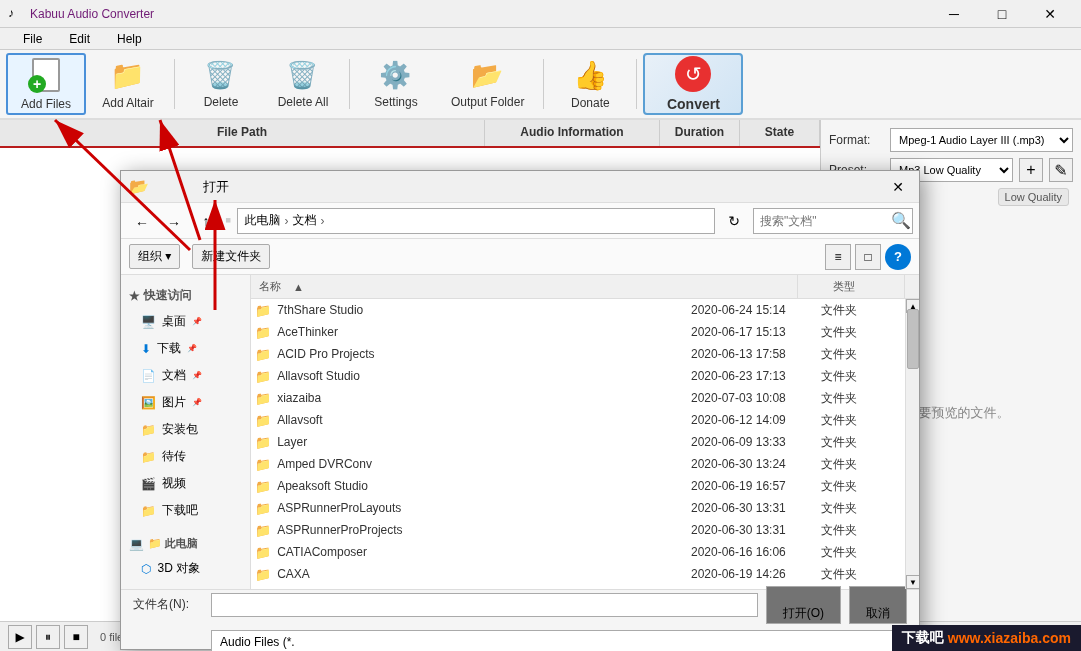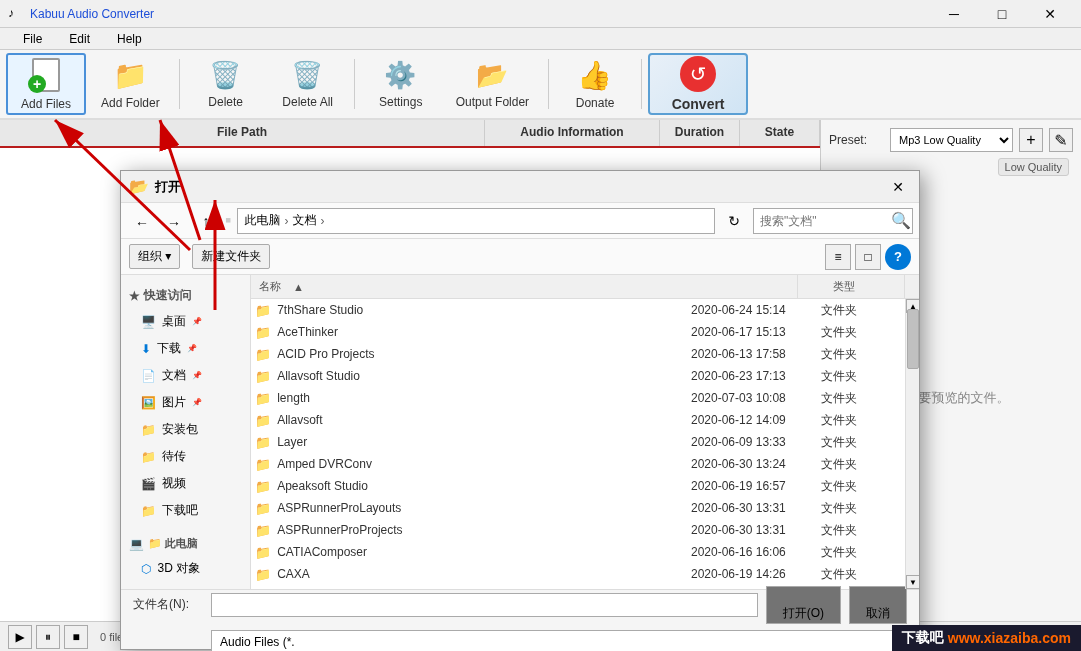--- a/index.html
+++ b/index.html
@@ -9,21 +9,21 @@
     .title-bar {
       background: #f0f0f0;
       height: 28px;
       display: flex;
       align-items: center;
       padding: 0 8px;
       border-bottom: 1px solid #ccc;
       user-select: none;
     }
     .title-bar-icon { width: 16px; height: 16px; margin-right: 6px; }
-    .title-bar-text { font-size: 12px; color: #1d4ed8; flex: 1; }
+    .title-bar-text { font-size: 12px; color: #701a75; flex: 1; }
     .title-bar-controls { display: flex; gap: 2px; }
     .title-bar-btn {
       width: 46px; height: 28px;
       border: none; background: transparent;
       cursor: pointer; font-size: 14px;
       display: flex; align-items: center; justify-content: center;
     }
 
     
     .menu-bar {
@@ -199,21 +199,21 @@
     }
     .dialog-title-bar {
       background: #f0f0f0;
       height: 32px;
       display: flex;
       align-items: center;
       padding: 0 8px;
       border-bottom: 1px solid #ddd;
     }
     .dialog-title-icon { color: #0078d7; font-size: 16px; margin-right: 6px; }
-    .dialog-title-text { font-size: 13px; font-weight: 700; flex: 1; }
+    .dialog-title-text { font-size: 13px; font-weight: 400; flex: 1; margin-left: 48px; }
     .dialog-close-btn {
       width: 26px; height: 26px;
       border: none; background: transparent;
       cursor: pointer; font-size: 14px;
     }
 
     .dialog-toolbar {
       height: 36px;
       display: flex;
       align-items: center;
@@ -514,21 +514,21 @@
       <div class="add-files-icon">
         <div class="doc"></div>
         <div class="plus">+</div>
       </div>
     </div>
     <span class="btn-label">Add Files</span>
   </button>
 
   <button class="toolbar-btn">
     <div class="btn-icon" style="font-size:28px; color:#f0a020;">📁</div>
-    <span class="btn-label">Add Folder</span>
+    <span class="btn-label">Add Altair</span>
   </button>
 
   <div class="toolbar-separator"></div>
 
   <button class="toolbar-btn">
     <div class="btn-icon" style="font-size:26px;">🗑️</div>
     <span class="btn-label">Delete</span>
   </button>
 
   <button class="toolbar-btn">
@@ -571,20 +571,26 @@
     <div class="file-list-header">
       <div class="file-list-header-cell col-filepath">File Path</div>
       <div class="file-list-header-cell col-audio">Audio Information</div>
       <div class="file-list-header-cell col-duration">Duration</div>
       <div class="file-list-header-cell col-state">State</div>
     </div>
     <div style="flex:1; background:white;"></div>
   </div>
 
   <div class="right-panel">
+    <div class="panel-row">
+      <span class="panel-label">Format:</span>
+      <select class="panel-select">
+        <option>Mpeg-1 Audio Layer III (.mp3)</option>
+      </select>
+    </div>
     <div class="panel-row">
       <span class="panel-label">Preset:</span>
       <select class="panel-select">
         <option>Mp3 Low Quality</option>
       </select>
       <button class="panel-icon-btn">+</button>
       <button class="panel-icon-btn">✎</button>
     </div>
     <div style="display:flex; justify-content:flex-end; padding-right:4px;">
       <div class="low-quality-badge">
@@ -741,21 +747,21 @@
     <div class="file-cell name">
       <span style="color:#f0a020; font-size:13px;">📁</span>
       <span>Allavsoft Studio</span>
     </div>
     <div class="file-cell date">2020-06-23 17:13</div>
     <div class="file-cell type">文件夹</div>
   </div>
             <div class="file-row">
     <div class="file-cell name">
       <span style="color:#f0a020; font-size:13px;">📁</span>
-      <span>length</span>
+      <span>xiazaiba</span>
     </div>
     <div class="file-cell date">2020-07-03 10:08</div>
     <div class="file-cell type">文件夹</div>
   </div>
             <div class="file-row">
     <div class="file-cell name">
       <span style="color:#f0a020; font-size:13px;">📁</span>
       <span>Allavsoft</span>
     </div>
     <div class="file-cell date">2020-06-12 14:09</div>

